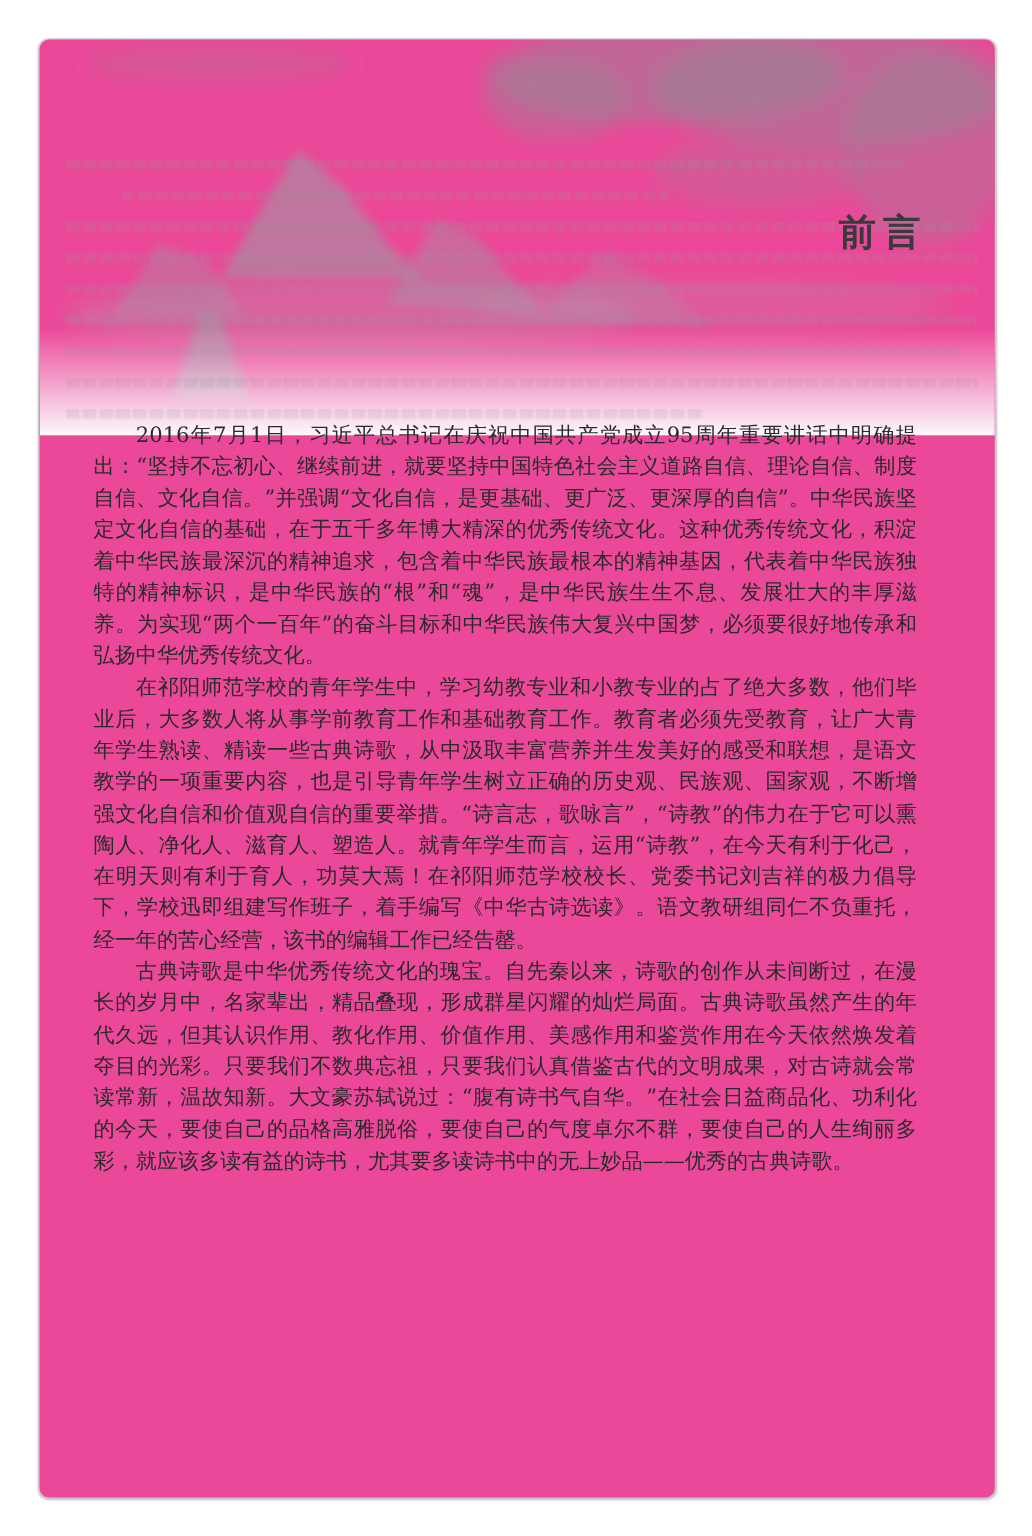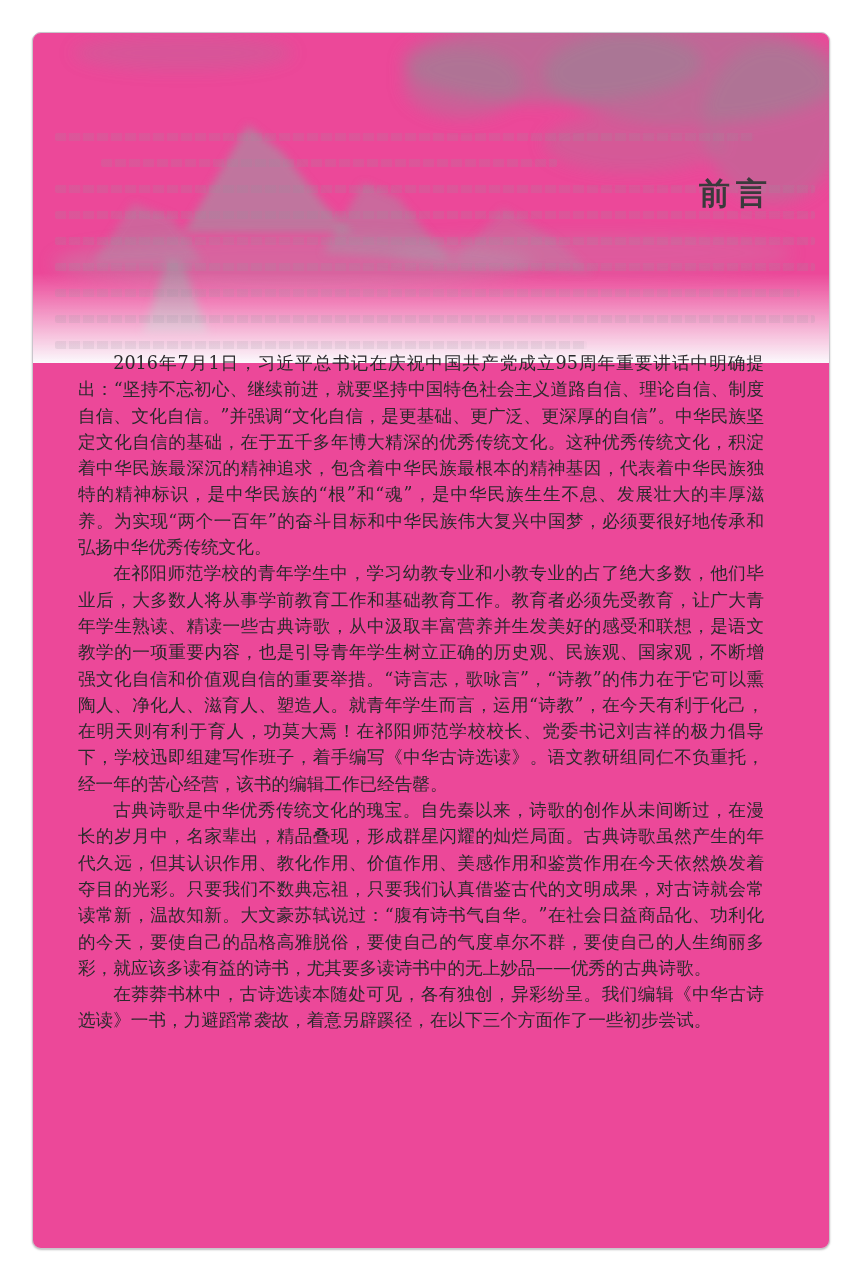--- a/index.html
+++ b/index.html
@@ -130,15 +130,14 @@
     <div class="ghost-line" style="width:100%"></div>
     <div class="ghost-line" style="width:70%"></div>
   </div>
 
   <div class="heading">前言</div>
 
   <div class="body-text">
     <p>2016年7月1日，习近平总书记在庆祝中国共产党成立95周年重要讲话中明确提出：“坚持不忘初心、继续前进，就要坚持中国特色社会主义道路自信、理论自信、制度自信、文化自信。”并强调“文化自信，是更基础、更广泛、更深厚的自信”。中华民族坚定文化自信的基础，在于五千多年博大精深的优秀传统文化。这种优秀传统文化，积淀着中华民族最深沉的精神追求，包含着中华民族最根本的精神基因，代表着中华民族独特的精神标识，是中华民族的“根”和“魂”，是中华民族生生不息、发展壮大的丰厚滋养。为实现“两个一百年”的奋斗目标和中华民族伟大复兴中国梦，必须要很好地传承和弘扬中华优秀传统文化。</p>
     <p>在祁阳师范学校的青年学生中，学习幼教专业和小教专业的占了绝大多数，他们毕业后，大多数人将从事学前教育工作和基础教育工作。教育者必须先受教育，让广大青年学生熟读、精读一些古典诗歌，从中汲取丰富营养并生发美好的感受和联想，是语文教学的一项重要内容，也是引导青年学生树立正确的历史观、民族观、国家观，不断增强文化自信和价值观自信的重要举措。“诗言志，歌咏言”，“诗教”的伟力在于它可以熏陶人、净化人、滋育人、塑造人。就青年学生而言，运用“诗教”，在今天有利于化己，在明天则有利于育人，功莫大焉！在祁阳师范学校校长、党委书记刘吉祥的极力倡导下，学校迅即组建写作班子，着手编写《中华古诗选读》。语文教研组同仁不负重托，经一年的苦心经营，该书的编辑工作已经告罄。</p>
     <p>古典诗歌是中华优秀传统文化的瑰宝。自先秦以来，诗歌的创作从未间断过，在漫长的岁月中，名家辈出，精品叠现，形成群星闪耀的灿烂局面。古典诗歌虽然产生的年代久远，但其认识作用、教化作用、价值作用、美感作用和鉴赏作用在今天依然焕发着夺目的光彩。只要我们不数典忘祖，只要我们认真借鉴古代的文明成果，对古诗就会常读常新，温故知新。大文豪苏轼说过：“腹有诗书气自华。”在社会日益商品化、功利化的今天，要使自己的品格高雅脱俗，要使自己的气度卓尔不群，要使自己的人生绚丽多彩，就应该多读有益的诗书，尤其要多读诗书中的无上妙品——优秀的古典诗歌。</p>
-    <p>在莽莽书林中，古诗选读本随处可见，各有独创，异彩纷呈。我们编辑《中华古诗选读》一书，力避蹈常袭故，着意另辟蹊径，在以下三个方面作了一些初步尝试。</p>
   </div>
 </div>
 
 </body></html>

